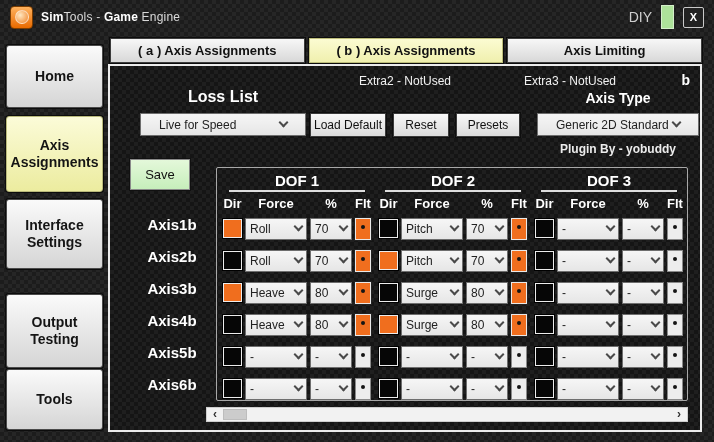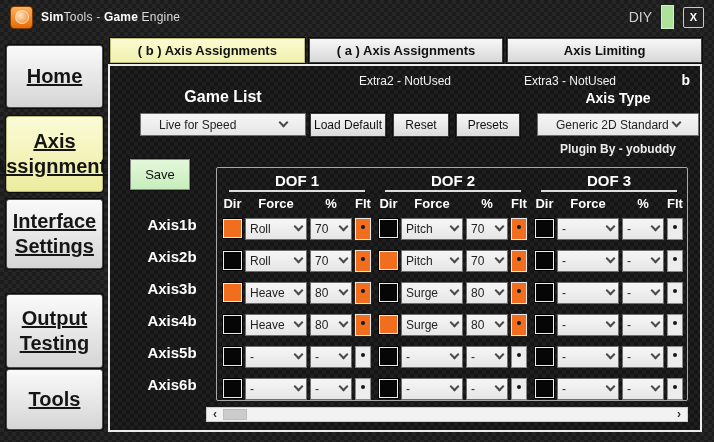--- a/index.html
+++ b/index.html
@@ -25,21 +25,21 @@
   .title{font-size:12px;color:#d9d9d9;letter-spacing:.2px;}
   .title b{color:#ffffff;}
   .tb-right{margin-left:auto;display:flex;align-items:center;gap:9px;}
   .diy{color:#cfcfcf;font-size:14px;}
   .green-bar{width:13px;height:24px;background:#ade29a;border:1px solid #d5efcb;}
   .close-btn{width:21px;height:21px;border:1px solid #c9c9c9;border-radius:2px;background:#222;color:#fff;font-size:11px;font-weight:bold;display:flex;align-items:center;justify-content:center;cursor:default;}
   
   .side-btn{position:absolute;left:6px;width:97px;border:1px solid #4a4a4a;border-radius:3px;
     background:linear-gradient(#fafafa,#d5d5d5);box-shadow:0 0 0 1px #0c0c0c;
     display:flex;align-items:center;justify-content:center;text-align:center;
-    font-weight:bold;font-size:20px;color:#151515;line-height:1.25;padding:2px;text-decoration:underline;}
+    font-weight:bold;font-size:14px;color:#151515;line-height:1.25;padding:2px;}
   .side-btn.active{background:linear-gradient(#fbfbd8,#ecec9f);border-color:#b9b97a;}
   #sb-home{top:45px;height:63px;}
   #sb-axis{top:116px;height:76px;}
   #sb-interface{top:199px;height:70px;}
   #sb-output{top:294px;height:74px;}
   #sb-tools{top:369px;height:61px;}
   
   .tabs{position:absolute;left:110px;top:38px;width:592px;height:25px;display:flex;gap:4px;}
   .tab{flex:1;border:1px solid #3c3c3c;box-shadow:0 0 0 1px #0c0c0c;background:linear-gradient(#f7f7f7,#d8d8d8);
     display:flex;align-items:center;justify-content:center;font-size:13px;font-weight:bold;color:#111;}
@@ -119,32 +119,32 @@
   </div>
 </div>
 
 <div class="side-btn" id="sb-home">Home</div>
 <div class="side-btn active" id="sb-axis">Axis Assignments</div>
 <div class="side-btn" id="sb-interface">Interface Settings</div>
 <div class="side-btn" id="sb-output">Output Testing</div>
 <div class="side-btn" id="sb-tools">Tools</div>
 
 <div class="tabs">
+  <div class="tab">( a ) Axis Assignments</div>
   <div class="tab active">( b ) Axis Assignments</div>
-  <div class="tab">( a ) Axis Assignments</div>
   <div class="tab">Axis Limiting</div>
 </div>
 
 <div class="panel">
   <div class="panel-inner">
     <div class="extra" id="extra2">Extra2 - NotUsed</div>
     <div class="extra" id="extra3">Extra3 - NotUsed</div>
     <div class="corner-b">b</div>
 
-    <div class="gl-label">Game List</div>
+    <div class="gl-label">Loss List</div>
     <div class="at-label">Axis Type</div>
 
     <div class="sel" id="game-select">
       <span class="seltxt">Live for Speed</span>
       <span class="chev"></span>
     </div>
     <div class="btn" id="btn-load">Load Default</div>
     <div class="btn" id="btn-reset">Reset</div>
     <div class="btn" id="btn-presets">Presets</div>
     <div class="sel" id="axis-select">

